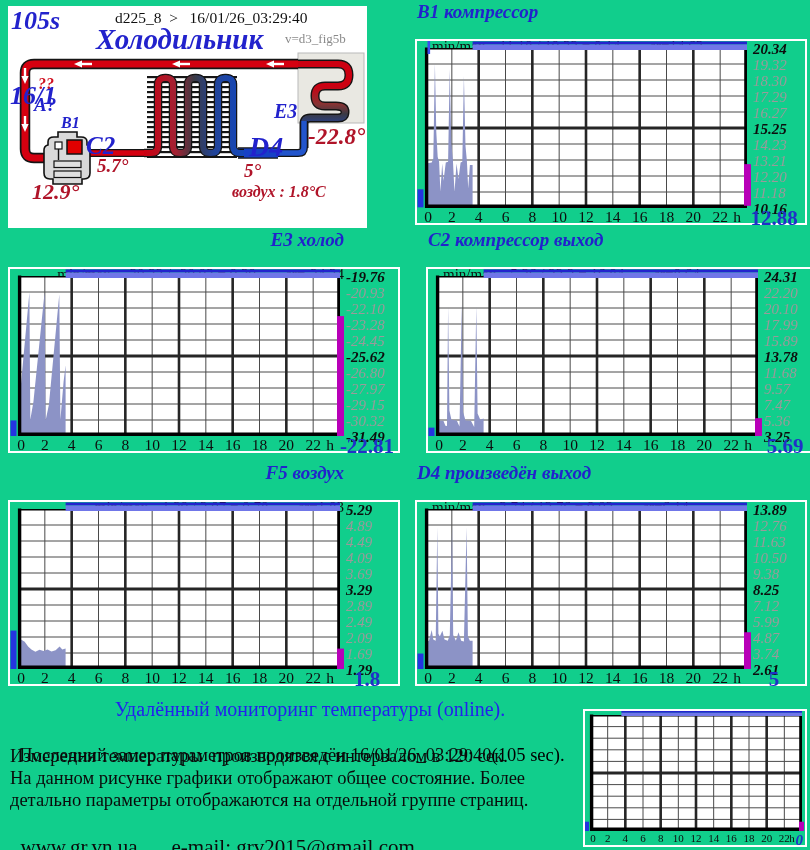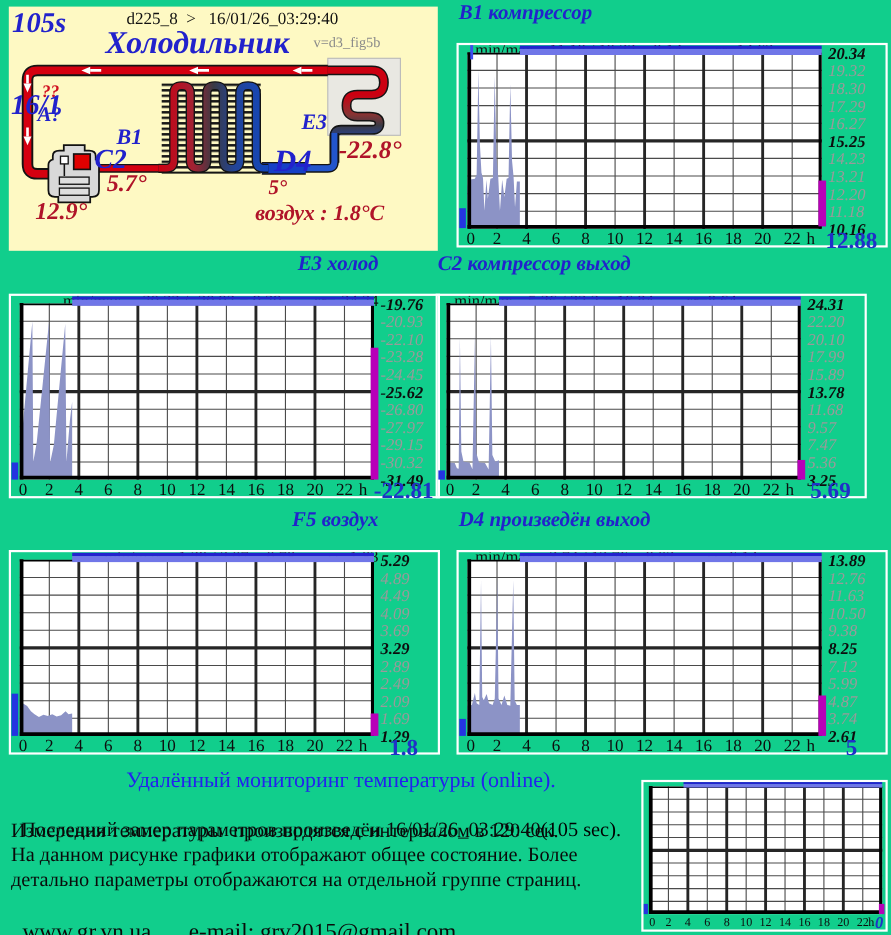--- a/index.html
+++ b/index.html
@@ -1,19 +1,19 @@
 <!DOCTYPE html>
 <html><head>
 <meta charset="utf-8">
 <style>
   html,body{margin:0;padding:0;}
   body{width:810px;height:850px;background:#11CE8C;position:relative;overflow:hidden;
        font-family:"Liberation Serif","DejaVu Serif",serif;}
   
-  .diagram-panel{position:absolute;left:8px;top:6px;width:390px;height:222px;background:#fef9c3;}
+  .diagram-panel{position:absolute;left:8px;top:6px;width:359px;height:222px;background:#ffffff;}
   .dlabel{position:absolute;white-space:pre;line-height:1;}
   .blue-b{color:#2222CC;font-weight:bold;font-style:italic;}
   .red-b{color:#B01429;font-weight:bold;font-style:italic;}
   .redq{color:#D01020;font-weight:bold;font-style:italic;}
   .gray-t{color:#8a8a8a;}
   .blk-t{color:#101010;margin-left:15px;}
   
   .chart-block{position:absolute;width:336px;}
   .chart-title{font-weight:bold;font-style:italic;font-size:19px;color:#2222CC;height:20px;line-height:20px;white-space:pre;padding-left:2px;}
   .chart-minmax{font-size:15px;color:#101010;height:16px;line-height:16px;white-space:pre;padding-left:2px;}
@@ -101,29 +101,29 @@
         <line x1="17" y1="110" x2="17" y2="118" stroke="#fff" stroke-width="2.4"></line>
     </g>
   </svg>
   <span class="dlabel blue-b" style="left:3px;top:2px;font-size:26px;">105s</span>
   <span class="dlabel blue-b" style="left:2px;top:29px;font-size:26px;margin-top:48px;">16/1</span>
   <span class="dlabel blk-t" style="left:92px;top:4px;font-size:15.5px;">d225_8  &gt;   16/01/26_03:29:40</span>
   <span class="dlabel blue-b" style="left:88px;top:19px;font-size:29px;">Холодильник</span>
   <span class="dlabel gray-t" style="left:277px;top:26px;font-size:13px;">v=d3_fig5b</span>
   <span class="dlabel redq" style="left:30px;top:70px;font-size:16px;">??</span>
   <span class="dlabel blue-b" style="left:26px;top:89px;font-size:19px;">A?</span>
-  <span class="dlabel blue-b" style="left:53px;top:109px;font-size:20px;margin-left:45px;">B1</span>
+  <span class="dlabel blue-b" style="left:53px;top:109px;font-size:16px;">B1</span>
   <span class="dlabel red-b" style="left:24px;top:175px;font-size:22px;">12.9°</span>
   <span class="dlabel blue-b" style="left:78px;top:127px;font-size:25px;">C2</span>
-  <span class="dlabel red-b" style="left:89px;top:150px;font-size:22px;">5.7°</span>
+  <span class="dlabel red-b" style="left:89px;top:150px;font-size:19px;">5.7°</span>
   <span class="dlabel blue-b" style="left:241px;top:127px;font-size:28px;">D4</span>
   <span class="dlabel red-b" style="left:236px;top:155px;font-size:19px;">5°</span>
   <span class="dlabel blue-b" style="left:266px;top:95px;font-size:20px;">E3</span>
   <span class="dlabel red-b" style="left:300px;top:119px;font-size:23px;">-22.8°</span>
-  <span class="dlabel red-b" style="left:224px;top:178px;font-size:20px;">воздух : 1.8°C</span>
+  <span class="dlabel red-b" style="left:224px;top:178px;font-size:16px;">воздух : 1.8°C</span>
 </div>
 
 <div class="chart-block" style="left:415px;top:2px;">
   <div class="chart-title">B1 компрессор</div>
   <div class="chart-minmax">
     <span>min/max</span><span class="mmv">11.18 / 19.32 = 8.14</span><span class="srv">sr=14.63</span>
   </div>
   <div class="chart-frame">
     <svg width="388" height="182">
         <rect x="8" y="7" width="322" height="160" fill="#ffffff"></rect>
@@ -257,21 +257,21 @@
         <text x="336" y="108.5" text-anchor="start" fill="#9a9a9a" font-size="15" font-style="italic" font-weight="normal" font-family="Liberation Serif, DejaVu Serif, serif">-26.80</text>
         <text x="336" y="124.5" text-anchor="start" fill="#9a9a9a" font-size="15" font-style="italic" font-weight="normal" font-family="Liberation Serif, DejaVu Serif, serif">-27.97</text>
         <text x="336" y="140.5" text-anchor="start" fill="#9a9a9a" font-size="15" font-style="italic" font-weight="normal" font-family="Liberation Serif, DejaVu Serif, serif">-29.15</text>
         <text x="336" y="156.5" text-anchor="start" fill="#9a9a9a" font-size="15" font-style="italic" font-weight="normal" font-family="Liberation Serif, DejaVu Serif, serif">-30.32</text>
         <text x="336" y="172.5" text-anchor="start" fill="#0d0d0d" font-size="15" font-style="italic" font-weight="bold" font-family="Liberation Serif, DejaVu Serif, serif">-31.49</text>
       </svg>
     <span class="chart-current">-22.81</span>
   </div>
 </div>
 
-<div class="chart-block" style="left:396px;top:230px;">
+<div class="chart-block" style="left:426px;top:230px;">
   <div class="chart-title">C2 компрессор выход</div>
   <div class="chart-minmax">
     <span>min/max</span><span class="mmv">5.36 / 22.2 = 16.84</span><span class="srv">sr=8.64</span>
   </div>
   <div class="chart-frame">
     <svg width="388" height="182">
         <rect x="8" y="7" width="322" height="160" fill="#ffffff"></rect>
         <line x1="34.83333333333333" y1="7" x2="34.83333333333333" y2="167" stroke="#4a4a4a" stroke-width="1"></line>
         <line x1="61.666666666666664" y1="7" x2="61.666666666666664" y2="167" stroke="#4a4a4a" stroke-width="1"></line>
         <line x1="88.5" y1="7" x2="88.5" y2="167" stroke="#4a4a4a" stroke-width="1"></line>

